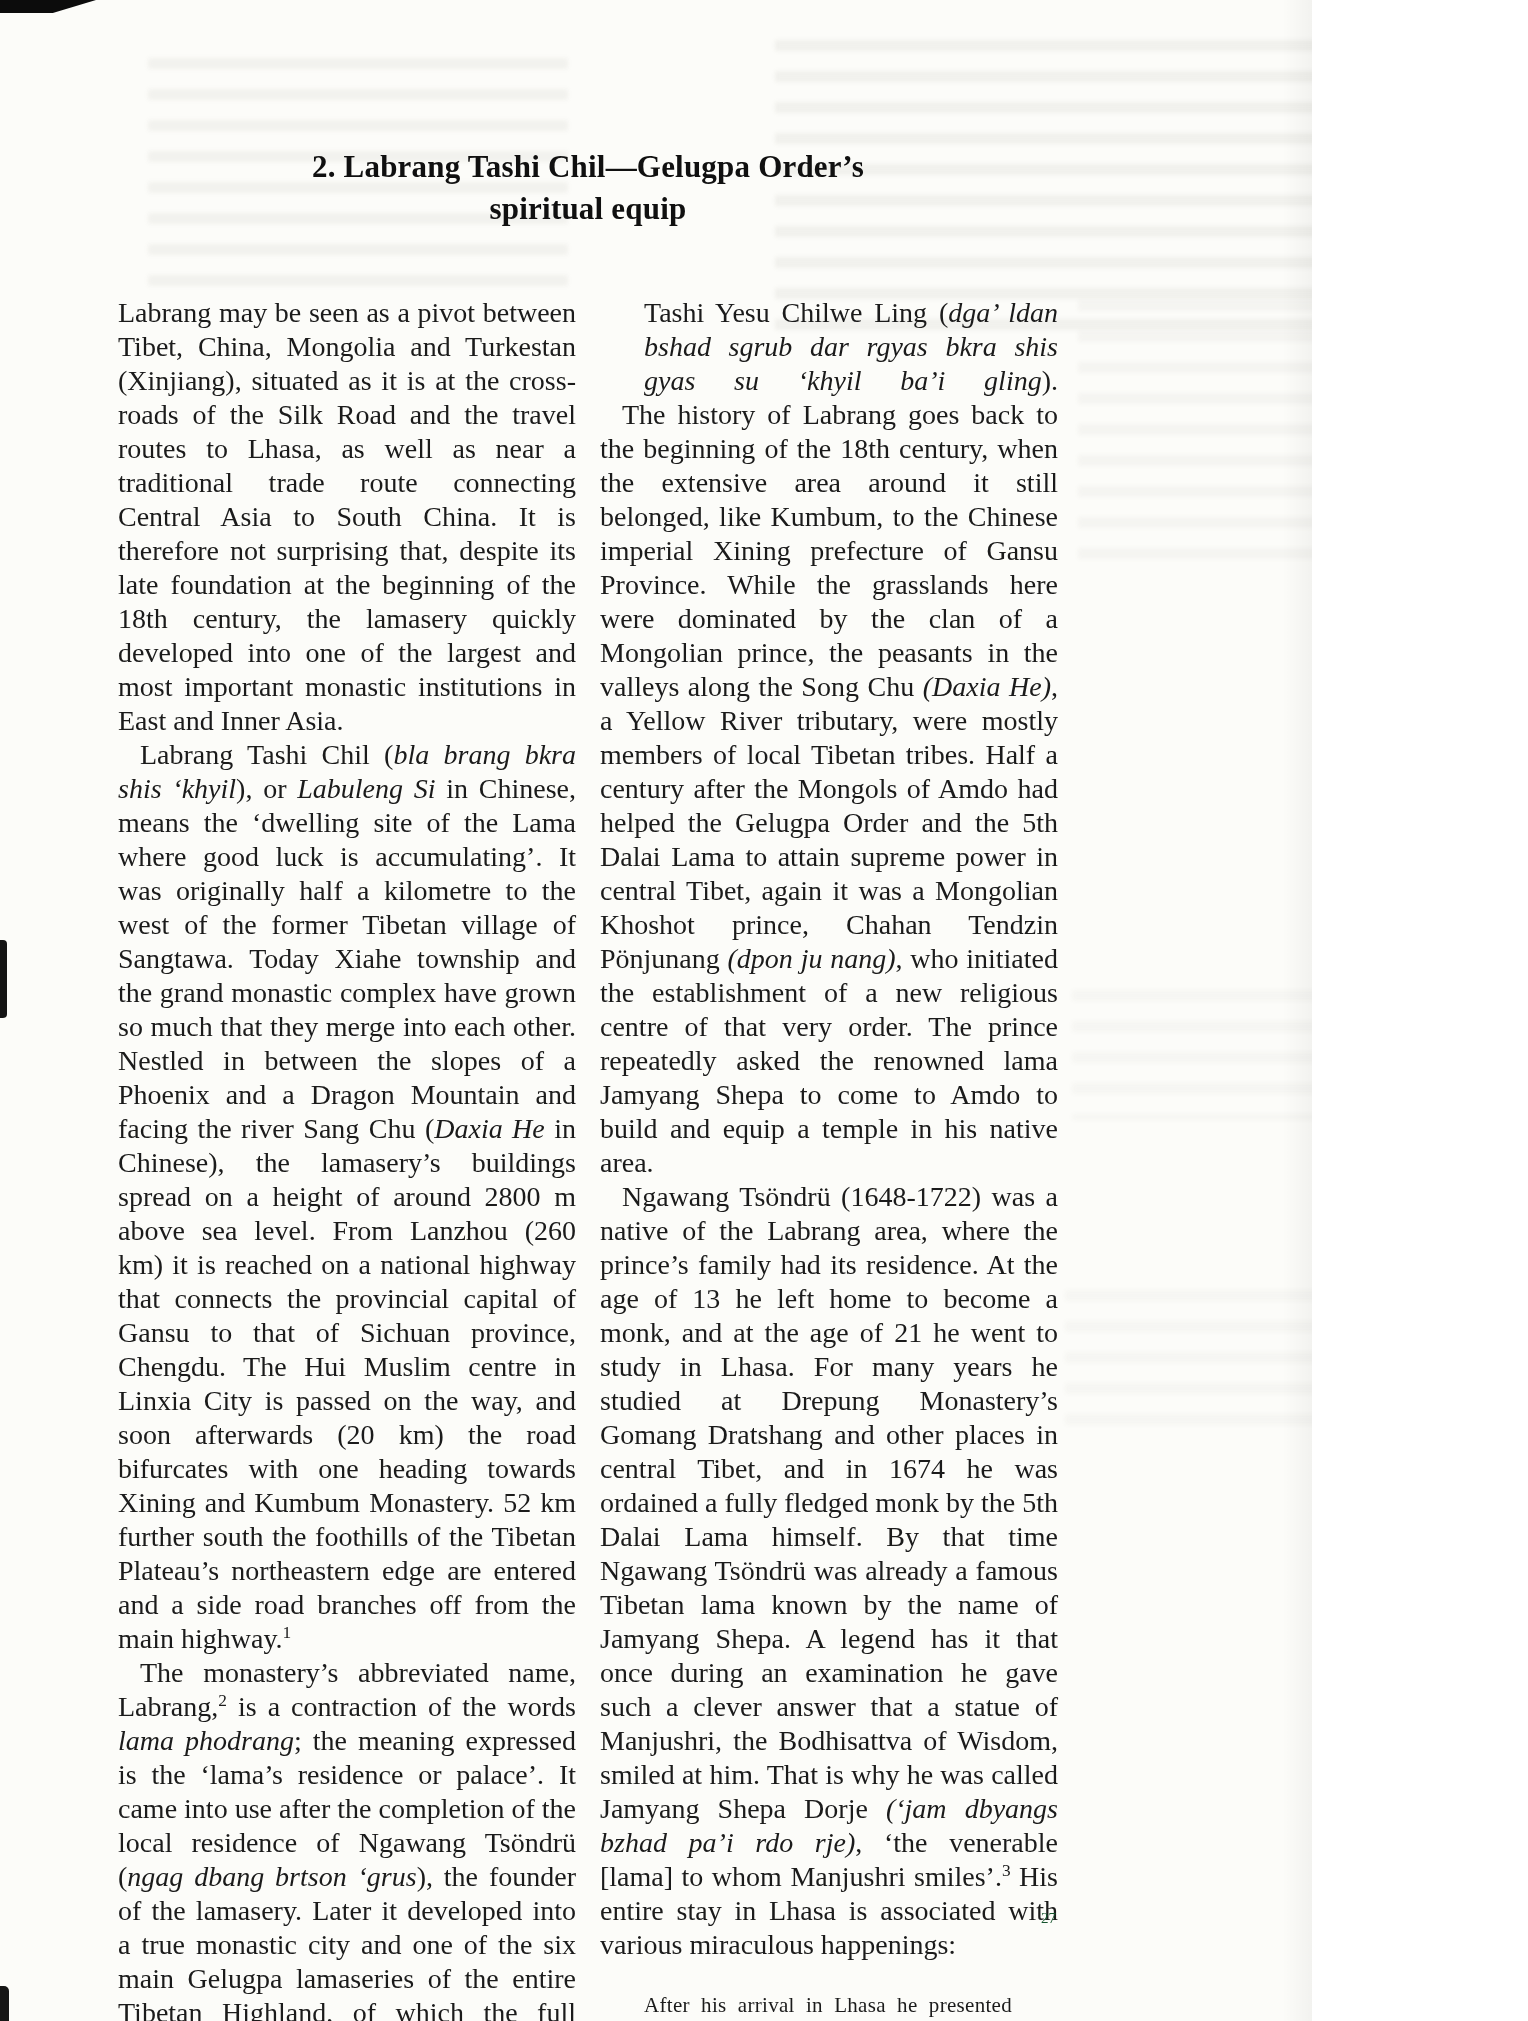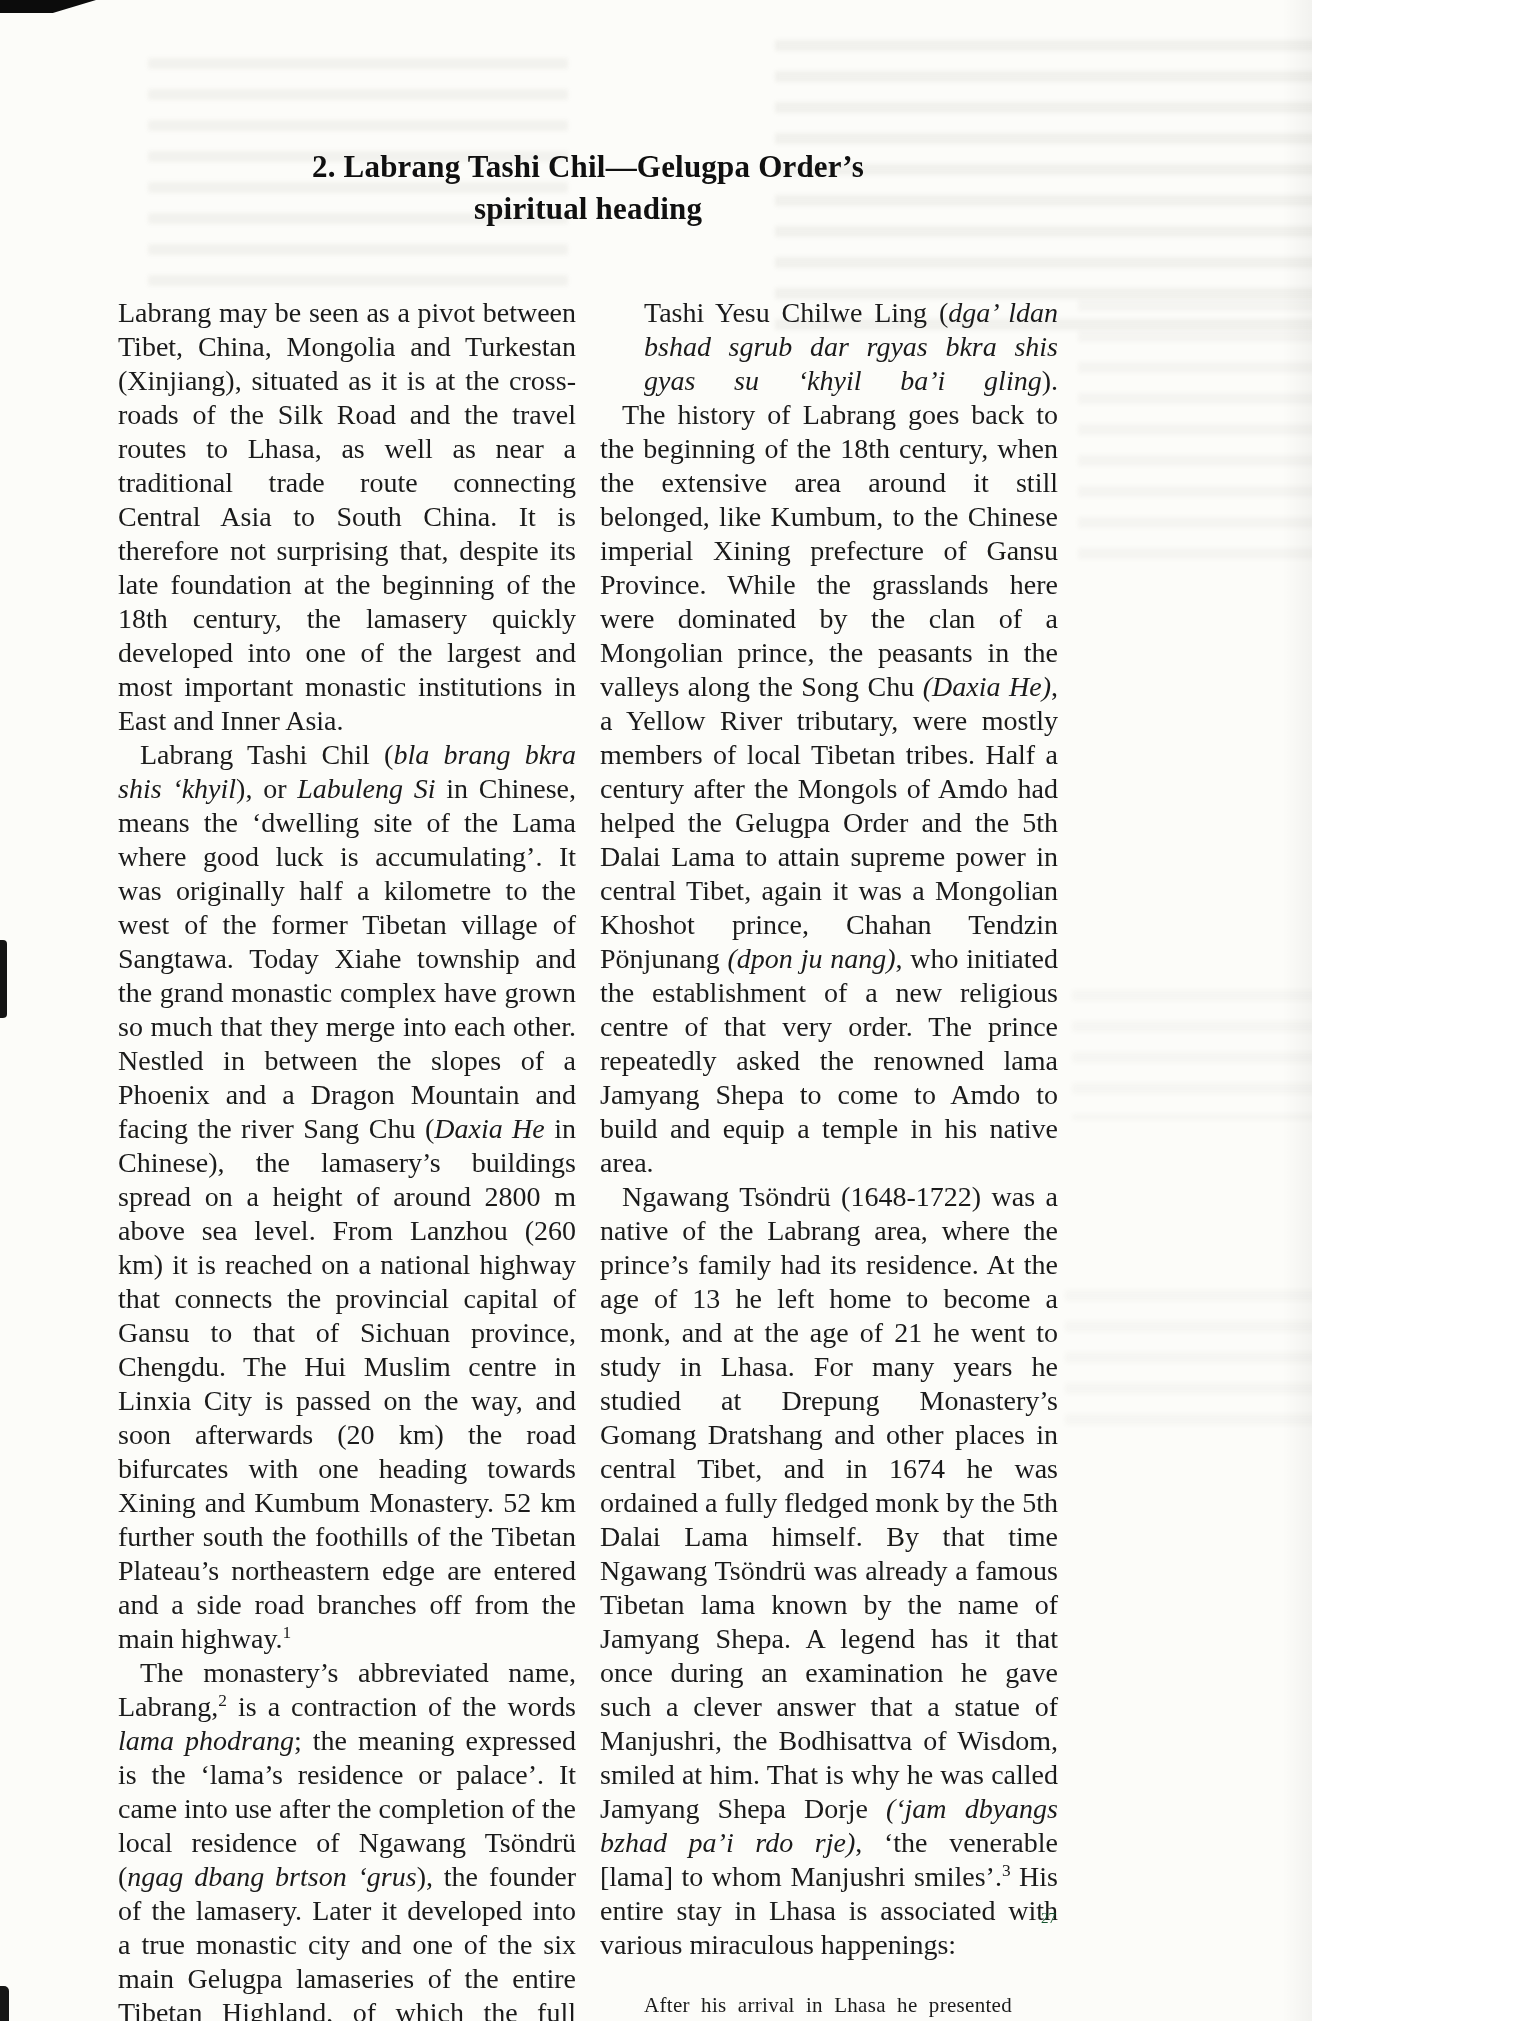--- a/index.html
+++ b/index.html
@@ -139,21 +139,21 @@
 
   <div class="bleed b-top-left"></div>
   <div class="bleed b-top-right"></div>
   <div class="bleed b-right-up"></div>
   <div class="bleed b-right-mid"></div>
   <div class="bleed b-right-low"></div>
   <div class="edge-shade"></div>
 
   <header class="title-block">
     <span class="title-line">2. Labrang Tashi Chil—Gelugpa Order’s</span>
-    <span class="title-line">spiritual heading</span>
+    <span class="title-line">spiritual equip</span>
   </header>
 
   <div class="columns">
     <div class="col">
       <p class="para no-indent">Labrang may be seen as a pivot between Tibet, China, Mongolia and Turkestan (Xinjiang), situated as it is at the cross-roads of the Silk Road and the travel routes to Lhasa, as well as near a traditional trade route connecting Central Asia to South China. It is therefore not surprising that, despite its late foundation at the beginning of the 18th century, the lamasery quickly developed into one of the largest and most important monastic institutions in East and Inner Asia.</p>
       <p class="para">Labrang Tashi Chil (<i>bla brang bkra shis ‘khyil</i>), or <i>Labuleng Si</i> in Chinese, means the ‘dwelling site of the Lama where good luck is accumulating’. It was originally half a kilometre to the west of the former Tibetan village of Sangtawa. Today Xiahe township and the grand monastic complex have grown so much that they merge into each other. Nestled in between the slopes of a Phoenix and a Dragon Mountain and facing the river Sang Chu (<i>Daxia He</i> in Chinese), the lamasery’s buildings spread on a height of around 2800 m above sea level. From Lanzhou (260 km) it is reached on a national highway that connects the provincial capital of Gansu to that of Sichuan province, Chengdu. The Hui Muslim centre in Linxia City is passed on the way, and soon afterwards (20 km) the road bifurcates with one heading towards Xining and Kumbum Monastery. 52 km further south the foothills of the Tibetan Plateau’s northeastern edge are entered and a side road branches off from the main highway.<sup>1</sup></p>
       <p class="para">The monastery’s abbreviated name, Labrang,<sup>2</sup> is a contraction of the words <i>lama phodrang</i>; the meaning expressed is the ‘lama’s residence or palace’. It came into use after the completion of the local residence of Ngawang Tsöndrü (<i>ngag dbang brtson ‘grus</i>), the founder of the lamasery. Later it developed into a true monastic city and one of the six main Gelugpa lamaseries of the entire Tibetan Highland, of which the full religious designation reflects its grandeur: the ‘Joyful and Flourishing Monastery of the Dharma Wheel’, Ganden Shedrub Dargye</p>
     </div>
     <div class="col">
       <p class="para no-indent justify-last">Tashi Yesu Chilwe Ling (<i>dga’ ldan bshad sgrub dar rgyas bkra shis gyas su ‘khyil ba’i gling</i>).</p>

